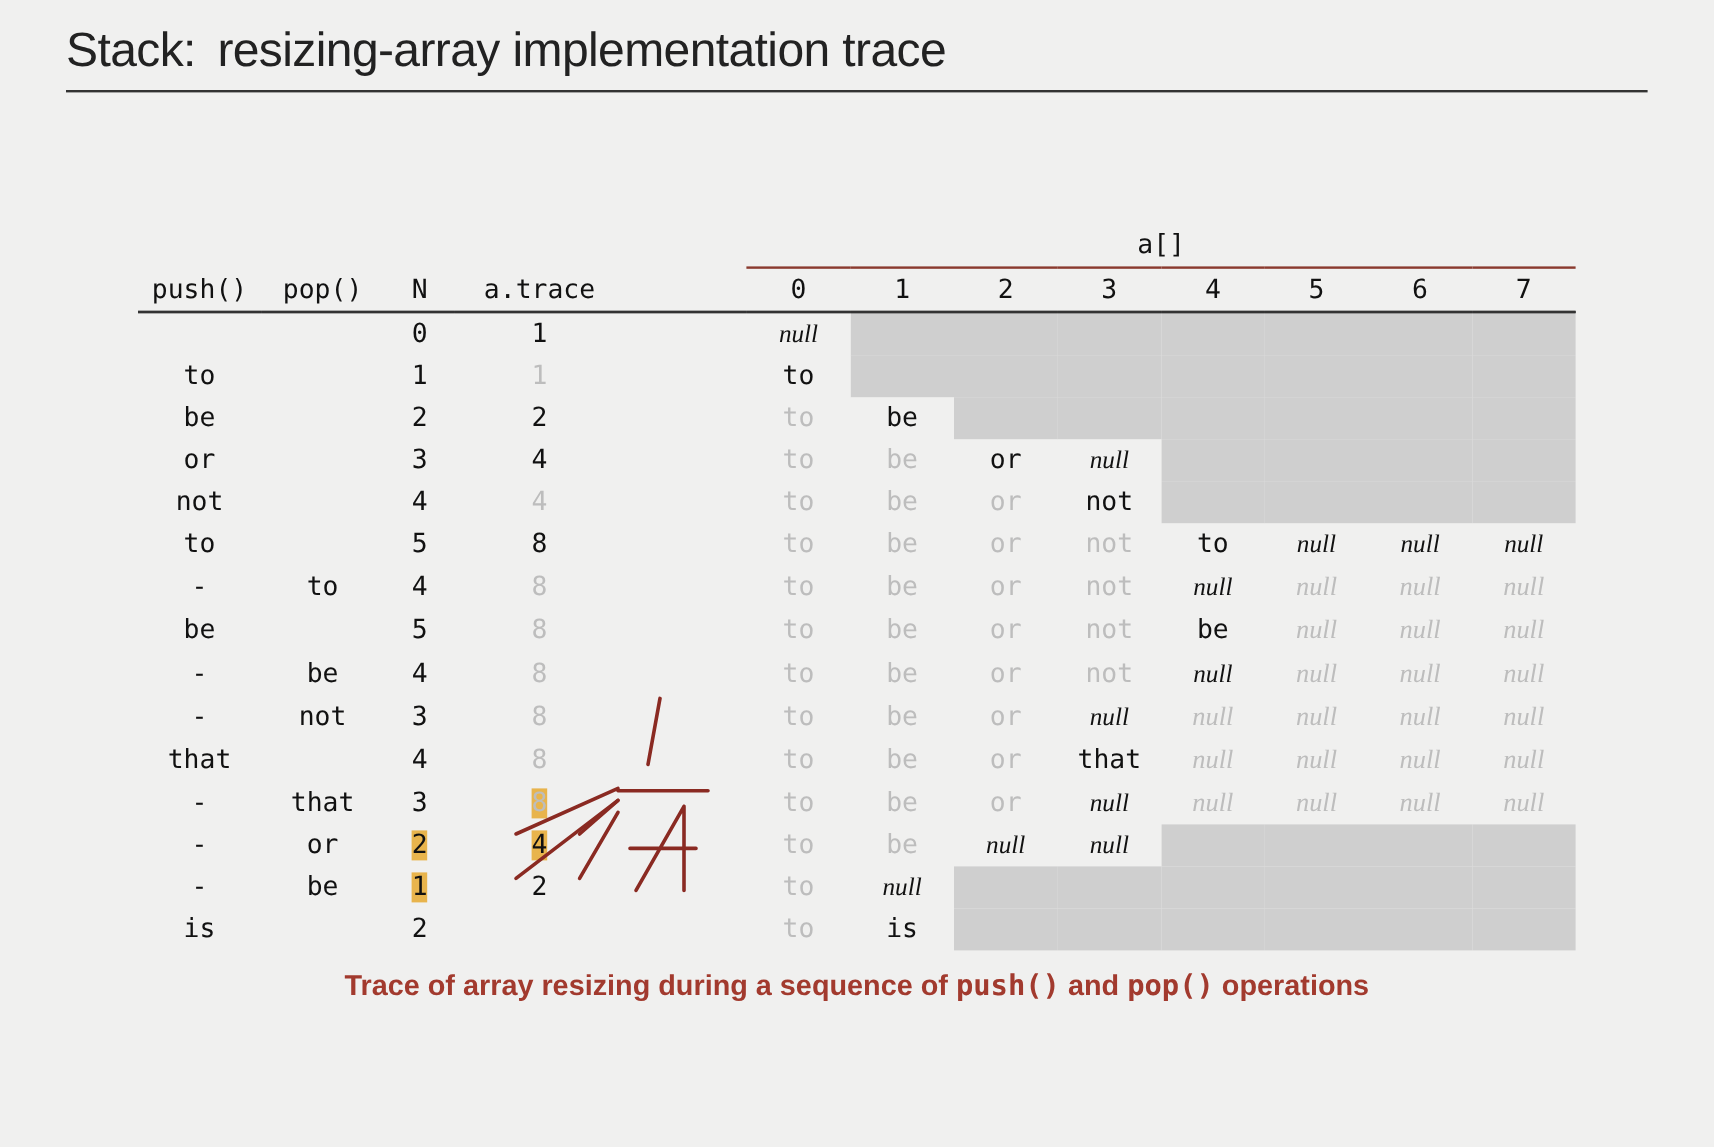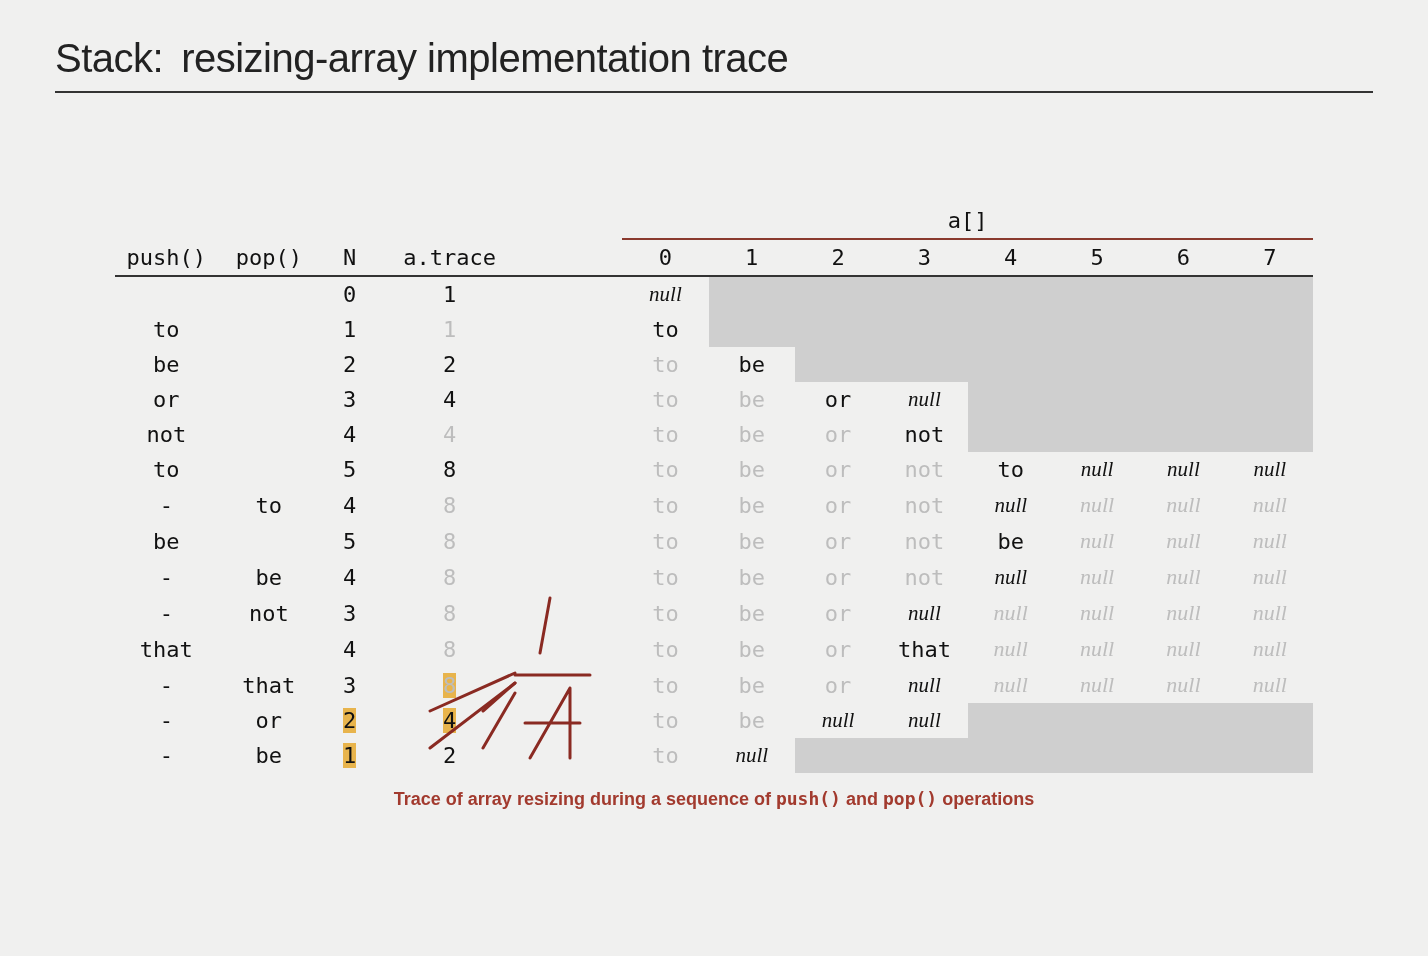--- a/index.html
+++ b/index.html
@@ -1,35 +1,35 @@
 <!DOCTYPE html>
 <html><head>
 <meta charset="utf-8">
 <style>
   html,body{margin:0;padding:0;background:#f0f0ef;font-family:"Helvetica Neue",Helvetica,Arial,sans-serif;color:#222;}
-  .page{width:1428px;height:956px;position:relative;box-sizing:border-box;padding:36px 55px;}
+  .page{width:1428px;height:956px;position:relative;box-sizing:border-box;padding:20px 55px;}
   .title{font-size:40px;font-weight:400;letter-spacing:-0.5px;margin:0 0 10px 0;}
   .title .g1{margin-right:18px;}
   .hr{height:2px;background:#333;margin-bottom:110px;}
   .tbl-wrap{position:relative;margin:0 60px;}
   table{border-collapse:collapse;width:100%;table-layout:fixed;font-family:"Menlo","Consolas",monospace;font-size:22px;color:#222;}
   td,th{text-align:center;padding:5px 0;height:25px;vertical-align:middle;font-weight:normal;}
   td{color:#111;}
   .hdr td{font-family:"Menlo","Consolas",monospace;}
   .mono{font-family:"Menlo","Consolas",monospace;}
   .a-hdr-row td{border-bottom:2px solid #8a3a2e;}
   .a-hdr-label{border:none!important;}
   .col-rule td{border-bottom:2px solid #333;}
   .dim{color:#bdbdbd;}
   .dim-i{color:#bdbdbd;font-style:italic;font-family:Georgia,serif;}
   .val{color:#111;}
   .nul{font-style:italic;font-family:Georgia,serif;font-size:21px;}
   .shade{background:#cfcfcf;}
   .hl{background:#e8b44c;}
-  .caption{text-align:center;color:#a23a2e;font-weight:600;font-size:18px;margin-top:15px;font-family:"Helvetica Neue",Helvetica,Arial,sans-serif;}
+  .caption{text-align:center;color:#a23a2e;font-weight:600;font-size:24px;margin-top:15px;font-family:"Helvetica Neue",Helvetica,Arial,sans-serif;}
   .caption .m{font-family:"Menlo","Consolas",monospace;font-weight:600;}
   .sketch{position:absolute;pointer-events:none;}
   .a-hdr-top{font-family:"Menlo","Consolas",monospace;font-size:22px;}
 </style>
 </head>
 <body>
 
 <div class="page">
   <h1 class="title">
     <span class="g1">Stack:</span><span>resizing-array implementation trace</span>
@@ -280,20 +280,35 @@
             <td></td>
             <td class="dim">to</td>
             <td class="nul">null</td>
             <td class="shade"></td>
             <td class="shade"></td>
             <td class="shade"></td>
             <td class="shade"></td>
             <td class="shade"></td>
             <td class="shade"></td>
           </tr>
+          <tr>
+            <td class="mono">is</td>
+            <td class="mono"></td>
+            <td class="mono">2</td>
+            <td class="mono dim"></td>
+            <td></td>
+            <td class="dim">to</td>
+            <td class="val">is</td>
+            <td class="shade"></td>
+            <td class="shade"></td>
+            <td class="shade"></td>
+            <td class="shade"></td>
+            <td class="shade"></td>
+            <td class="shade"></td>
+          </tr>
         </tbody>
     </table>
 
     <svg class="sketch" style="left:260px;top:380px;width:250px;height:220px" viewBox="0 0 250 220">
       <g stroke="#8a2a22" stroke-width="3" fill="none" stroke-linecap="round">
 
         <path d="M175 15 L165 70"></path>
         <path d="M140 92 L215 92"></path>
         <path d="M195 105 L155 175 M150 140 L205 140 M195 105 L195 175"></path>
 

